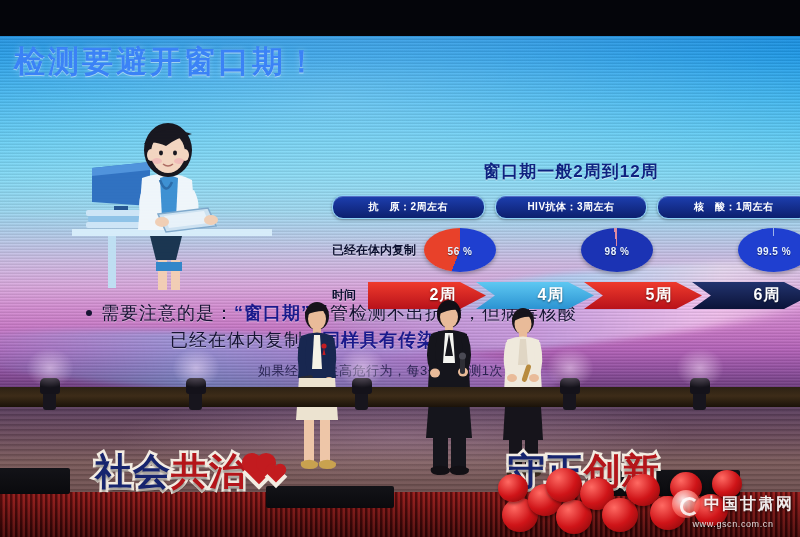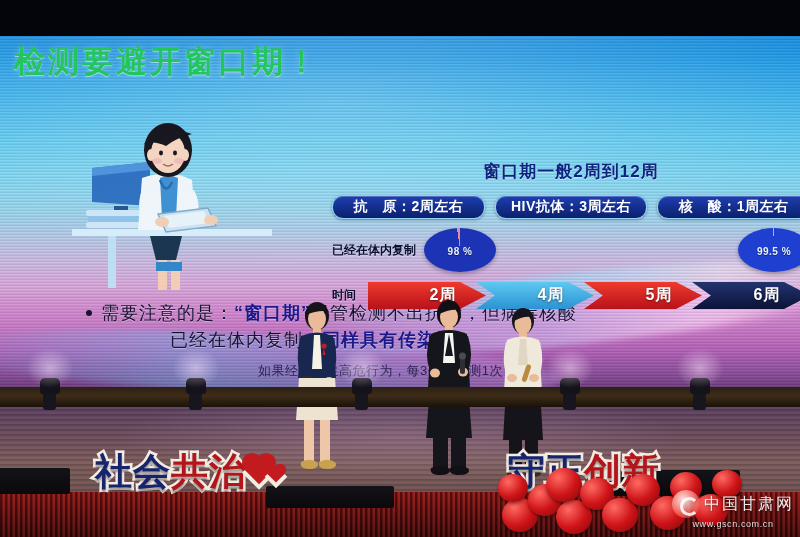--- a/index.html
+++ b/index.html
@@ -28,34 +28,34 @@
       transform:rotate(-6deg);}
   .rb2{left:330px;top:262px;width:520px;height:46px;
       background:linear-gradient(100deg,rgba(255,120,210,0) 0%,rgba(236,130,215,.7) 40%,rgba(255,190,245,.65) 70%,rgba(160,90,200,0) 100%);
       transform:rotate(-5deg);}
   .rb3{left:-60px;top:300px;width:620px;height:60px;
       background:linear-gradient(80deg,rgba(80,190,245,0) 0%,rgba(110,205,250,.55) 40%,rgba(200,150,235,.5) 90%);
       transform:rotate(3deg);}
 
   
   .headline{position:absolute;left:14px;top:46px;font-size:31px;font-weight:bold;
-      color:#22c55e;letter-spacing:3px;line-height:1;white-space:nowrap;z-index:12;
+      color:#3b82f6;letter-spacing:3px;line-height:1;white-space:nowrap;z-index:12;
       text-shadow:0 1px 0 rgba(255,255,255,.45),0 0 6px rgba(255,255,255,.25);}
 
   
   .illus{position:absolute;left:72px;top:110px;width:210px;height:180px;z-index:10;opacity:.97;}
 
   
   .panel{position:absolute;left:332px;top:112px;width:478px;z-index:14;margin-top:48px;}
   .panel-title{font-size:17px;font-weight:bold;color:#0e2280;letter-spacing:1px;text-align:center;
       white-space:nowrap;text-shadow:0 1px 0 rgba(255,255,255,.5);}
 
   .pills{display:flex;gap:10px;margin-top:12px;justify-content:space-between;}
   .pill{flex:1;height:22px;border-radius:11px;background:linear-gradient(180deg,#1d3fb0,#0c1f6e);
-      border:1px solid #8fd2f6;color:#fff;font-size:14px;font-weight:bold;letter-spacing:.5px;
+      border:1px solid #8fd2f6;color:#fff;font-size:10px;font-weight:bold;letter-spacing:.5px;
       display:flex;align-items:center;justify-content:center;white-space:nowrap;
       box-shadow:0 1px 3px rgba(0,0,0,.35),inset 0 1px 0 rgba(255,255,255,.25);}
 
   .rowlabel{font-size:12px;font-weight:bold;color:#0c1030;white-space:nowrap;
       text-shadow:0 1px 0 rgba(255,255,255,.4);}
 
   .pierow{display:flex;align-items:center;margin-top:9px;}
   .pierow .rowlabel{width:92px;}
   .pies{flex:1;display:flex;justify-content:space-between;}
   .pie{width:72px;height:44px;border-radius:50%;position:relative;
@@ -141,21 +141,21 @@
       box-shadow:0 2px 3px rgba(0,0,0,.35);}
 
   
   .wm{position:absolute;right:6px;bottom:8px;z-index:40;text-align:center;}
   .wm-row{display:flex;align-items:center;gap:4px;}
   .wm-logo{width:28px;height:28px;border-radius:50%;
       background:radial-gradient(circle at 40% 35%,rgba(255,255,255,.9),rgba(255,120,110,.75) 55%,rgba(190,20,20,.6));
       position:relative;}
   .wm-logo::after{content:"";position:absolute;left:8px;top:7px;width:13px;height:13px;
       border:3px solid rgba(255,255,255,.85);border-radius:50%;border-right-color:transparent;}
-  .wm-cn{font-size:16px;font-weight:normal;color:rgba(255,255,255,.92);letter-spacing:2px;
+  .wm-cn{font-size:16px;font-weight:bold;color:rgba(255,255,255,.92);letter-spacing:2px;
       text-shadow:0 1px 3px rgba(0,0,0,.6);}
   .wm-url{font-size:9px;color:rgba(255,255,255,.85);letter-spacing:.6px;margin-top:1px;
       text-shadow:0 1px 2px rgba(0,0,0,.7);}
 </style>
 </head>
 <body>
 
 <div id="stage">
 
   <div class="led">
@@ -220,20 +220,23 @@
 
     <div class="pills">
       <div class="pill">抗　原：2周左右</div>
       <div class="pill">HIV抗体：3周左右</div>
       <div class="pill">核　酸：1周左右</div>
     </div>
 
     <div class="pierow">
       <div class="rowlabel">已经在体内复制</div>
       <div class="pies">
+        <div class="pie" style="background:conic-gradient(from 0deg,#1f3fd0 0deg 202deg,#e8412a 202deg 360deg);">
+          <div class="pct">56 %</div>
+        </div>
         <div class="pie" style="background:conic-gradient(from 0deg,#1b33b4 0deg 352deg,#e08ba0 352deg 360deg);">
           <div class="pct">98 %</div>
         </div>
         <div class="pie" style="background:conic-gradient(from 0deg,#1f3fd0 0deg 358deg,#9fb4e8 358deg 360deg);">
           <div class="pct">99.5 %</div>
         </div>
       </div>
     </div>
 
     <div class="timerow">

